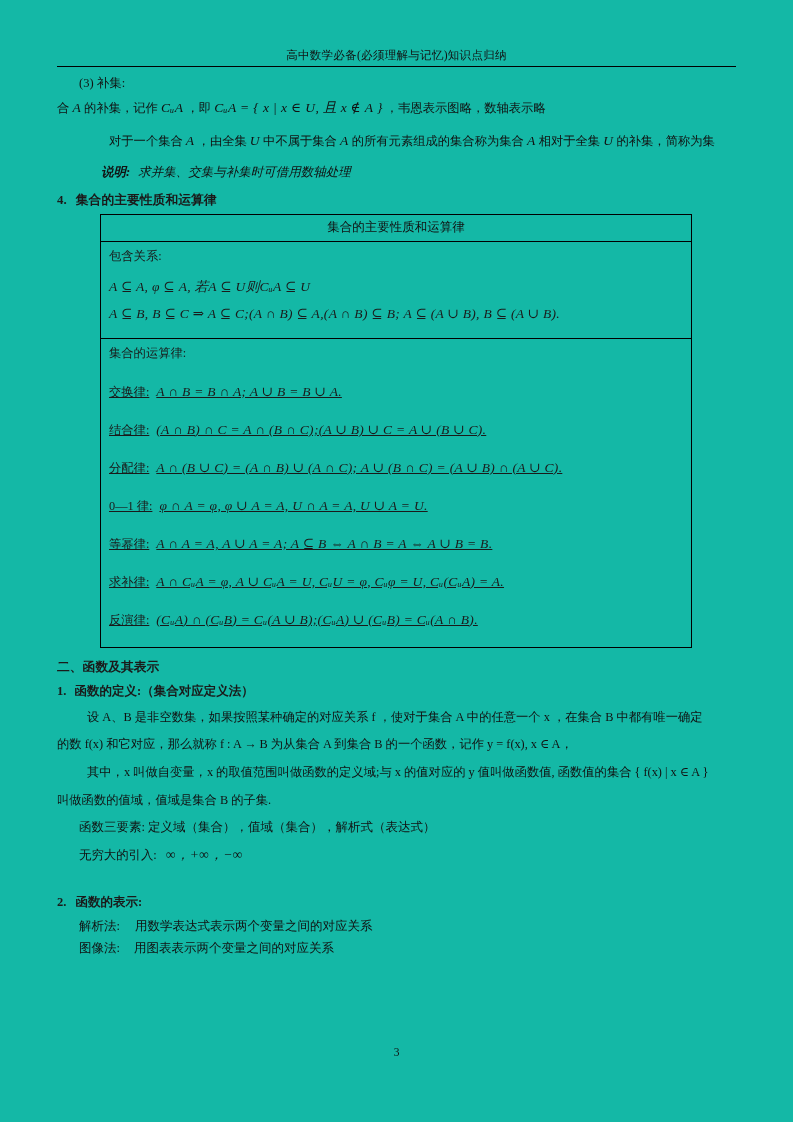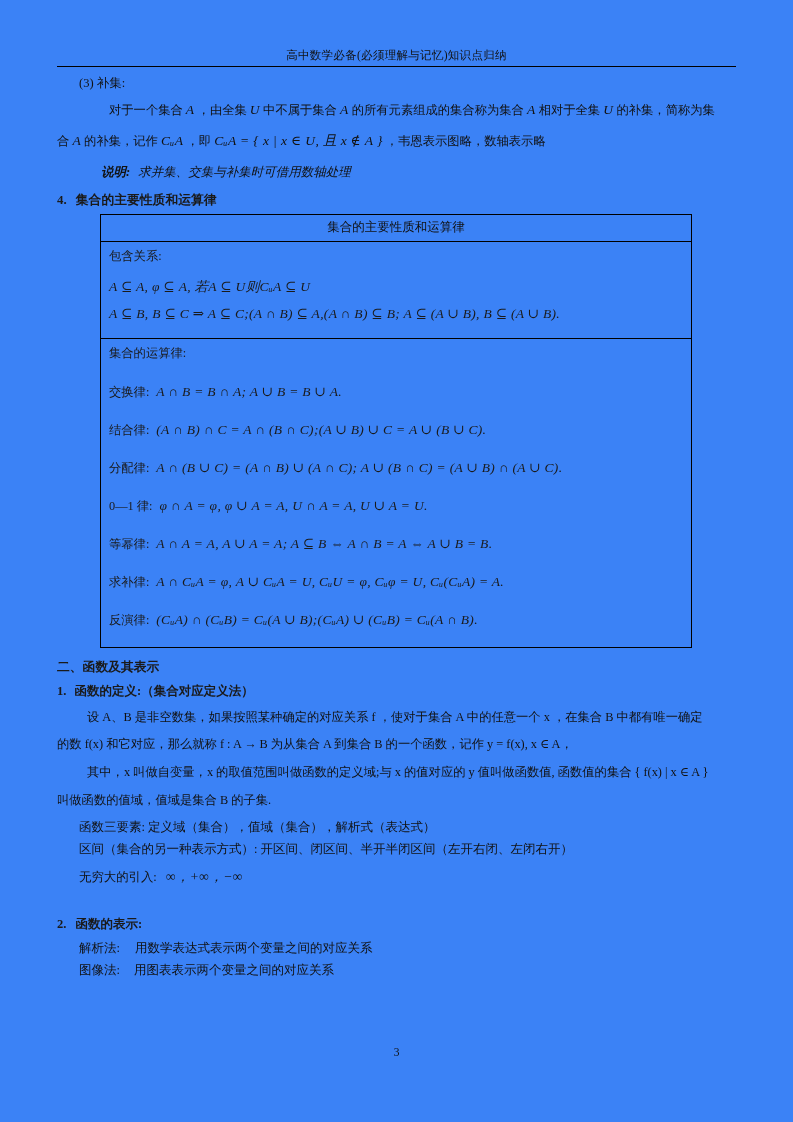--- a/index.html
+++ b/index.html
@@ -9,21 +9,21 @@
   }
   body {
     font-family: "Liberation Serif", "DejaVu Serif", serif;
     color: #1a1a1a;
   }
   .page {
     position: relative;
     width: 793px;
     height: 1122px;
     margin: 0 auto;
-    background: #3b82f6;
+    background: #14b8a6;
     overflow: hidden;
     box-sizing: border-box;
   }
   .content {
     position: absolute;
     left: 57px;
     top: 48px;
     width: 679px;
   }
 
@@ -106,20 +106,21 @@
   }
   .cell-head {
     font-size: 12.3px;
     line-height: 1.6;
     padding-bottom: 3px;
   }
   .law-row {
     display: flex;
     align-items: baseline;
     margin-top: 13px;
+    text-decoration: underline;
   }
   .law-name {
     font-size: 12.3px;
     flex: 0 0 auto;
     white-space: nowrap;
     padding-right: 7px;
   }
   .law-body { flex: 1 1 auto; }
   .incl-lines { margin-top: 6px; }
   .incl-lines > div { margin-bottom: 2px; }
@@ -150,42 +151,42 @@
 
 <div class="page">
 
   <div class="content">
 
     <div class="doc-header">高中数学必备(必须理解与记忆)知识点归纳</div>
     <div class="header-rule"></div>
 
     <div class="line indent1" style="margin-top:6px;">(3) 补集:</div>
 
-    <div class="line indent1 indent-para" style="margin-top:2px;">
-      <span>对于一个集合</span>
-      <span class="mth">A</span>
-      <span>，由全集</span>
-      <span class="mth">U</span>
-      <span>中不属于集合</span>
-      <span class="mth">A</span>
-      <span>的所有元素组成的集合称为集合</span>
-      <span class="mth">A</span>
-      <span>相对于全集</span>
-      <span class="mth">U</span>
-      <span>的补集，简称为集</span>
-    </div>
-
     <div class="line indent-para" style="text-indent:0;">
       <span>合</span>
       <span class="mth">A</span>
       <span>的补集，记作</span>
       <span class="mth">CᵤA</span>
       <span>，即</span>
       <span class="mth">CᵤA = { x | x ∈ U, 且 x ∉ A }</span>
       <span>，韦恩表示图略，数轴表示略</span>
+    </div>
+
+    <div class="line indent1 indent-para" style="margin-top:2px;">
+      <span>对于一个集合</span>
+      <span class="mth">A</span>
+      <span>，由全集</span>
+      <span class="mth">U</span>
+      <span>中不属于集合</span>
+      <span class="mth">A</span>
+      <span>的所有元素组成的集合称为集合</span>
+      <span class="mth">A</span>
+      <span>相对于全集</span>
+      <span class="mth">U</span>
+      <span>的补集，简称为集</span>
     </div>
 
     <div class="line indent2" style="margin-top:7px;">
       <span class="bold">说明:</span>
       <span style="margin-left:5px;">求并集、交集与补集时可借用数轴处理</span>
     </div>
 
     <div class="sec-title" style="margin-top:9px;">
       <span>4.</span>
       <span style="margin-left:6px;">集合的主要性质和运算律</span>
@@ -261,21 +262,20 @@
       <span>1.</span>
       <span style="margin-left:5px;">函数的定义:（集合对应定义法）</span>
     </div>
 
     <div class="line indent-para" style="margin-top:4px;">设 A、B 是非空数集，如果按照某种确定的对应关系 f ，使对于集合 A 中的任意一个 x ，在集合 B 中都有唯一确定</div>
     <div class="line indent-para" style="text-indent:0;">的数 f(x) 和它对应，那么就称 f : A → B 为从集合 A 到集合 B 的一个函数，记作 y = f(x), x ∈ A，</div>
     <div class="line indent-para">其中，x 叫做自变量，x 的取值范围叫做函数的定义域;与 x 的值对应的 y 值叫做函数值, 函数值的集合 { f(x) | x ∈ A }</div>
     <div class="line indent-para" style="text-indent:0;">叫做函数的值域，值域是集合 B 的子集.</div>
 
     <div class="line indent1" style="margin-top:3px; line-height:1.75;">函数三要素: 定义域（集合），值域（集合），解析式（表达式）</div>
-    <div class="line indent1" style="line-height:1.75;">区间（集合的另一种表示方式）: 开区间、闭区间、半开半闭区间（左开右闭、左闭右开）</div>
 
 
     <div class="line indent1" style="margin-top:6px;">
       <span class="inline-label">无穷大的引入:</span>
       <span class="mth" style="margin-left:6px;">∞，+∞，−∞</span>
     </div>
 
     <div class="sub-title" style="margin-top:28px;">
       <span>2.</span>
       <span style="margin-left:6px;">函数的表示:</span>

